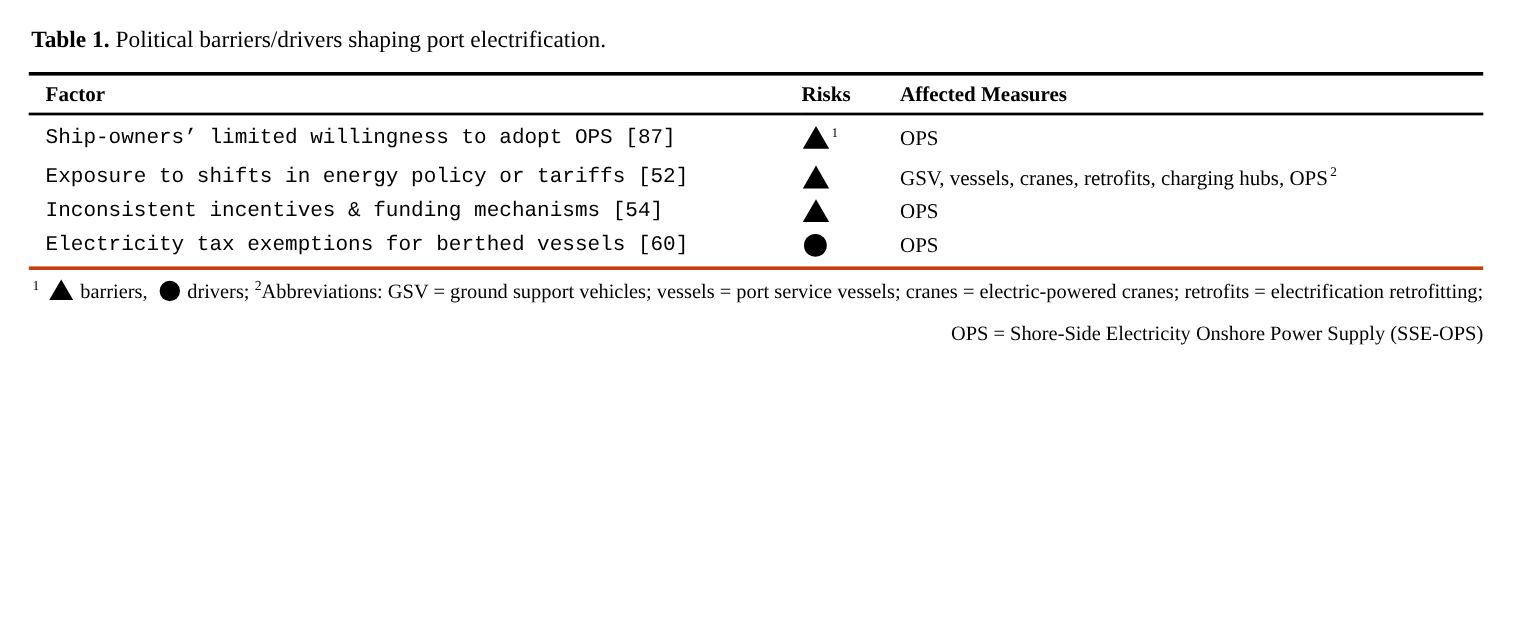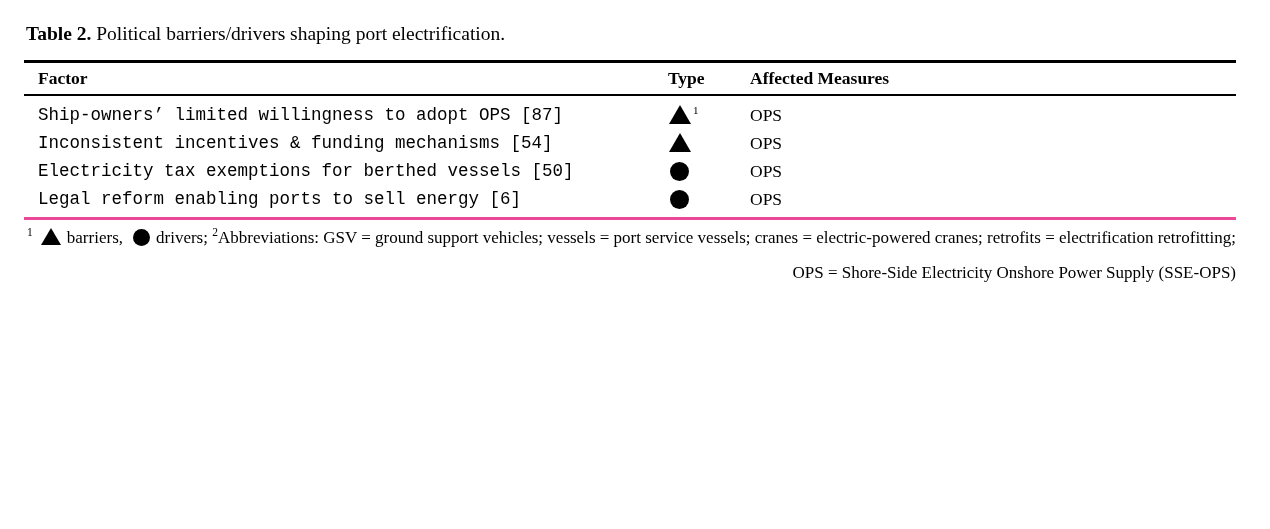--- a/index.html
+++ b/index.html
@@ -30,21 +30,21 @@
     white-space: nowrap;
   }
   .caption .cap-label {
     font-weight: bold;
   }
 
   
   .tbl-wrap {
     width: 1212px;
     border-top: 3px solid #000;
-    border-bottom: 3px solid #ec4899;
+    border-bottom: 3px solid #c2410c;
   }
   table.t1 {
     width: 100%;
     border-collapse: collapse;
     table-layout: fixed;
     font-size: 17.5px;
   }
   table.t1 col.c-factor { width: 644px; }
   table.t1 col.c-type   { width: 72px; }
   table.t1 col.c-meas   { width: 496px; }
@@ -140,55 +140,55 @@
     margin: 0 6px 0 10px;
   }
   .fn-seg { white-space: pre; }
 </style>
 </head>
 <body>
 
 <div class="page">
 
   <div class="caption">
-    <span class="cap-label">Table 2.</span><span> Political barriers/drivers shaping port electrification.</span>
+    <span class="cap-label">Table 1.</span><span> Political barriers/drivers shaping port electrification.</span>
   </div>
 
   <div class="tbl-wrap">
     <table class="t1">
       <colgroup>
         <col class="c-factor">
         <col class="c-type">
         <col class="c-meas">
       </colgroup>
       <thead>
         <tr>
           <th class="h-factor">Factor</th>
-          <th class="h-type">Type</th>
+          <th class="h-type">Risks</th>
           <th class="h-meas">Affected Measures</th>
         </tr>
       </thead>
       <tbody>
           <tr class="first-row">
             <td class="f-cell"><span>Ship-owners’ limited willingness to adopt OPS [87]</span></td>
             <td class="t-cell"><span class="sym sym-triangle"></span><sup class="fn">1</sup></td>
             <td class="m-cell"><span>OPS</span></td>
           </tr>
+          <tr class="gap-row">
+            <td class="f-cell"><span>Exposure to shifts in energy policy or tariffs [52]</span></td>
+            <td class="t-cell"><span class="sym sym-triangle"></span></td>
+            <td class="m-cell"><span>GSV, vessels, cranes, retrofits, charging hubs, OPS</span><sup class="fn">2</sup></td>
+          </tr>
           <tr>
             <td class="f-cell"><span>Inconsistent incentives &amp; funding mechanisms [54]</span></td>
             <td class="t-cell"><span class="sym sym-triangle"></span></td>
             <td class="m-cell"><span>OPS</span></td>
           </tr>
           <tr>
-            <td class="f-cell"><span>Electricity tax exemptions for berthed vessels [50]</span></td>
-            <td class="t-cell"><span class="sym sym-circle"></span></td>
-            <td class="m-cell"><span>OPS</span></td>
-          </tr>
-          <tr>
-            <td class="f-cell"><span>Legal reform enabling ports to sell energy [6]</span></td>
+            <td class="f-cell"><span>Electricity tax exemptions for berthed vessels [60]</span></td>
             <td class="t-cell"><span class="sym sym-circle"></span></td>
             <td class="m-cell"><span>OPS</span></td>
           </tr>
         </tbody>
     </table>
   </div>
 
   <div class="footnote">
     <span class="fsup">1</span><span class="fn-tri"></span><span class="fn-seg">barriers,</span><span class="fn-cir"></span><span class="fn-seg">drivers;</span> <span class="fsup">2</span><span>Abbreviations: GSV = ground support vehicles; vessels = port service vessels; cranes = electric-powered cranes; retrofits = electrification retrofitting; OPS = Shore-Side Electricity Onshore Power Supply (SSE-OPS)</span>
   </div>

